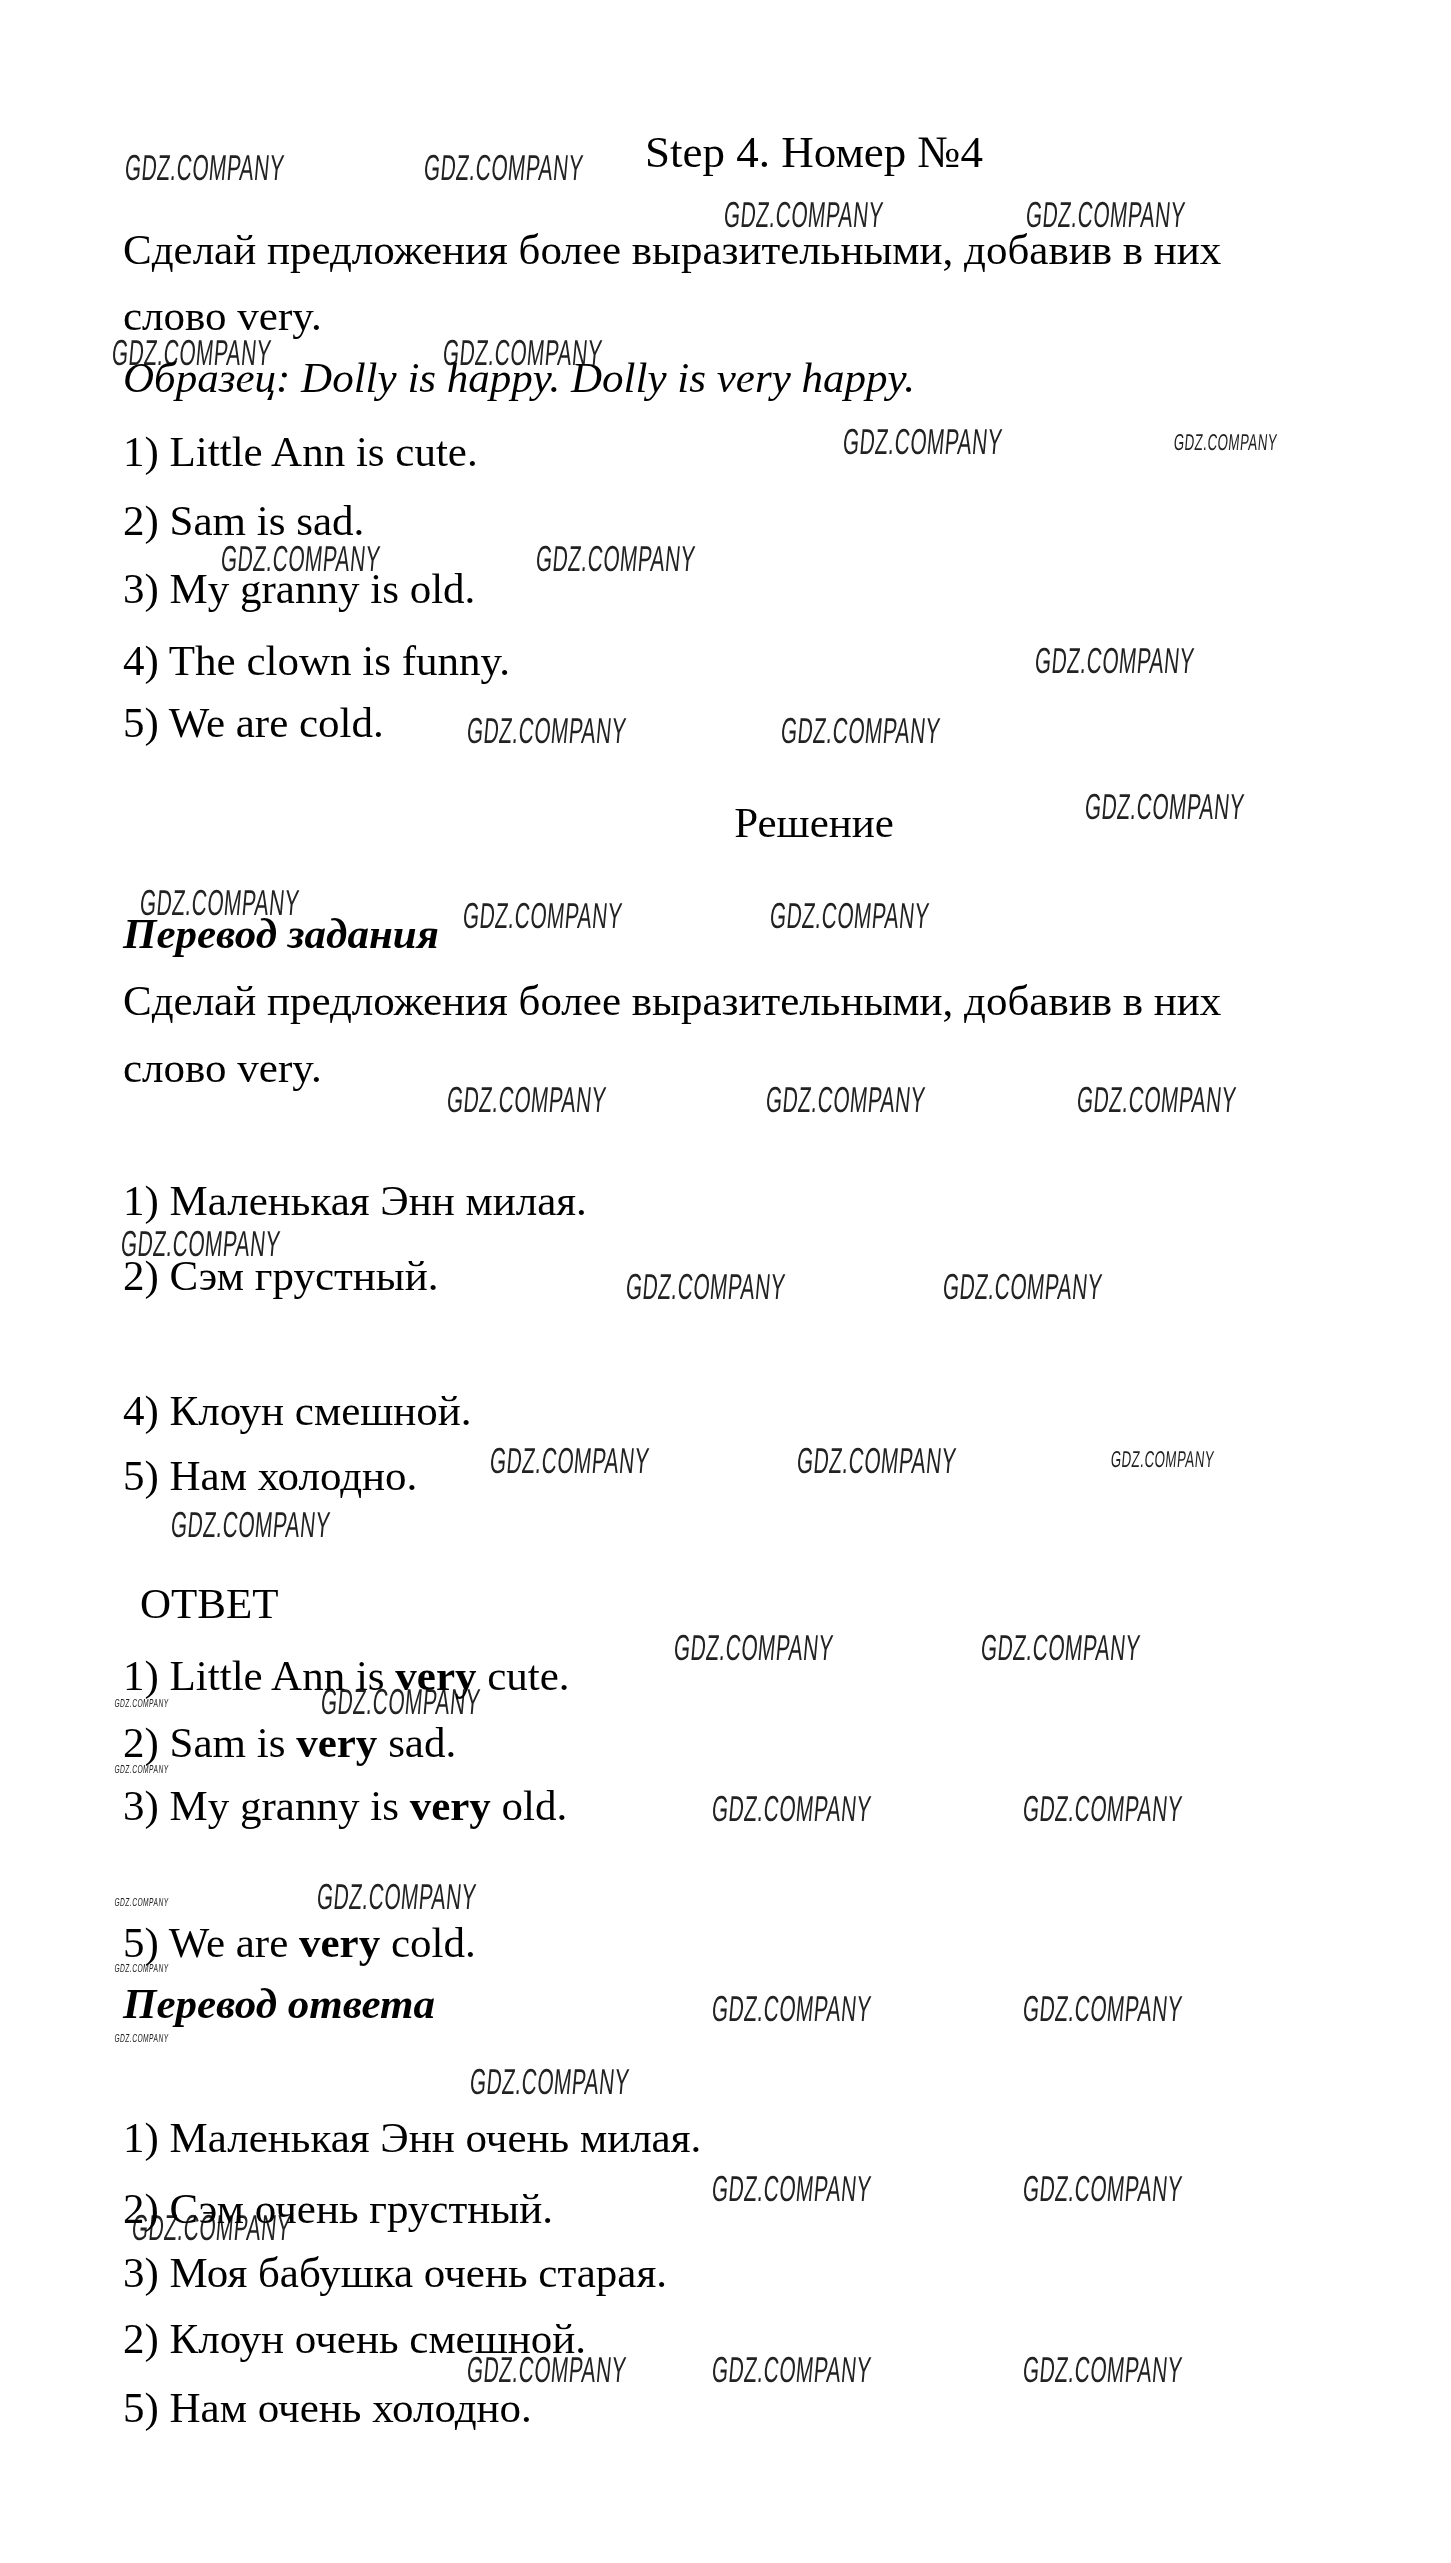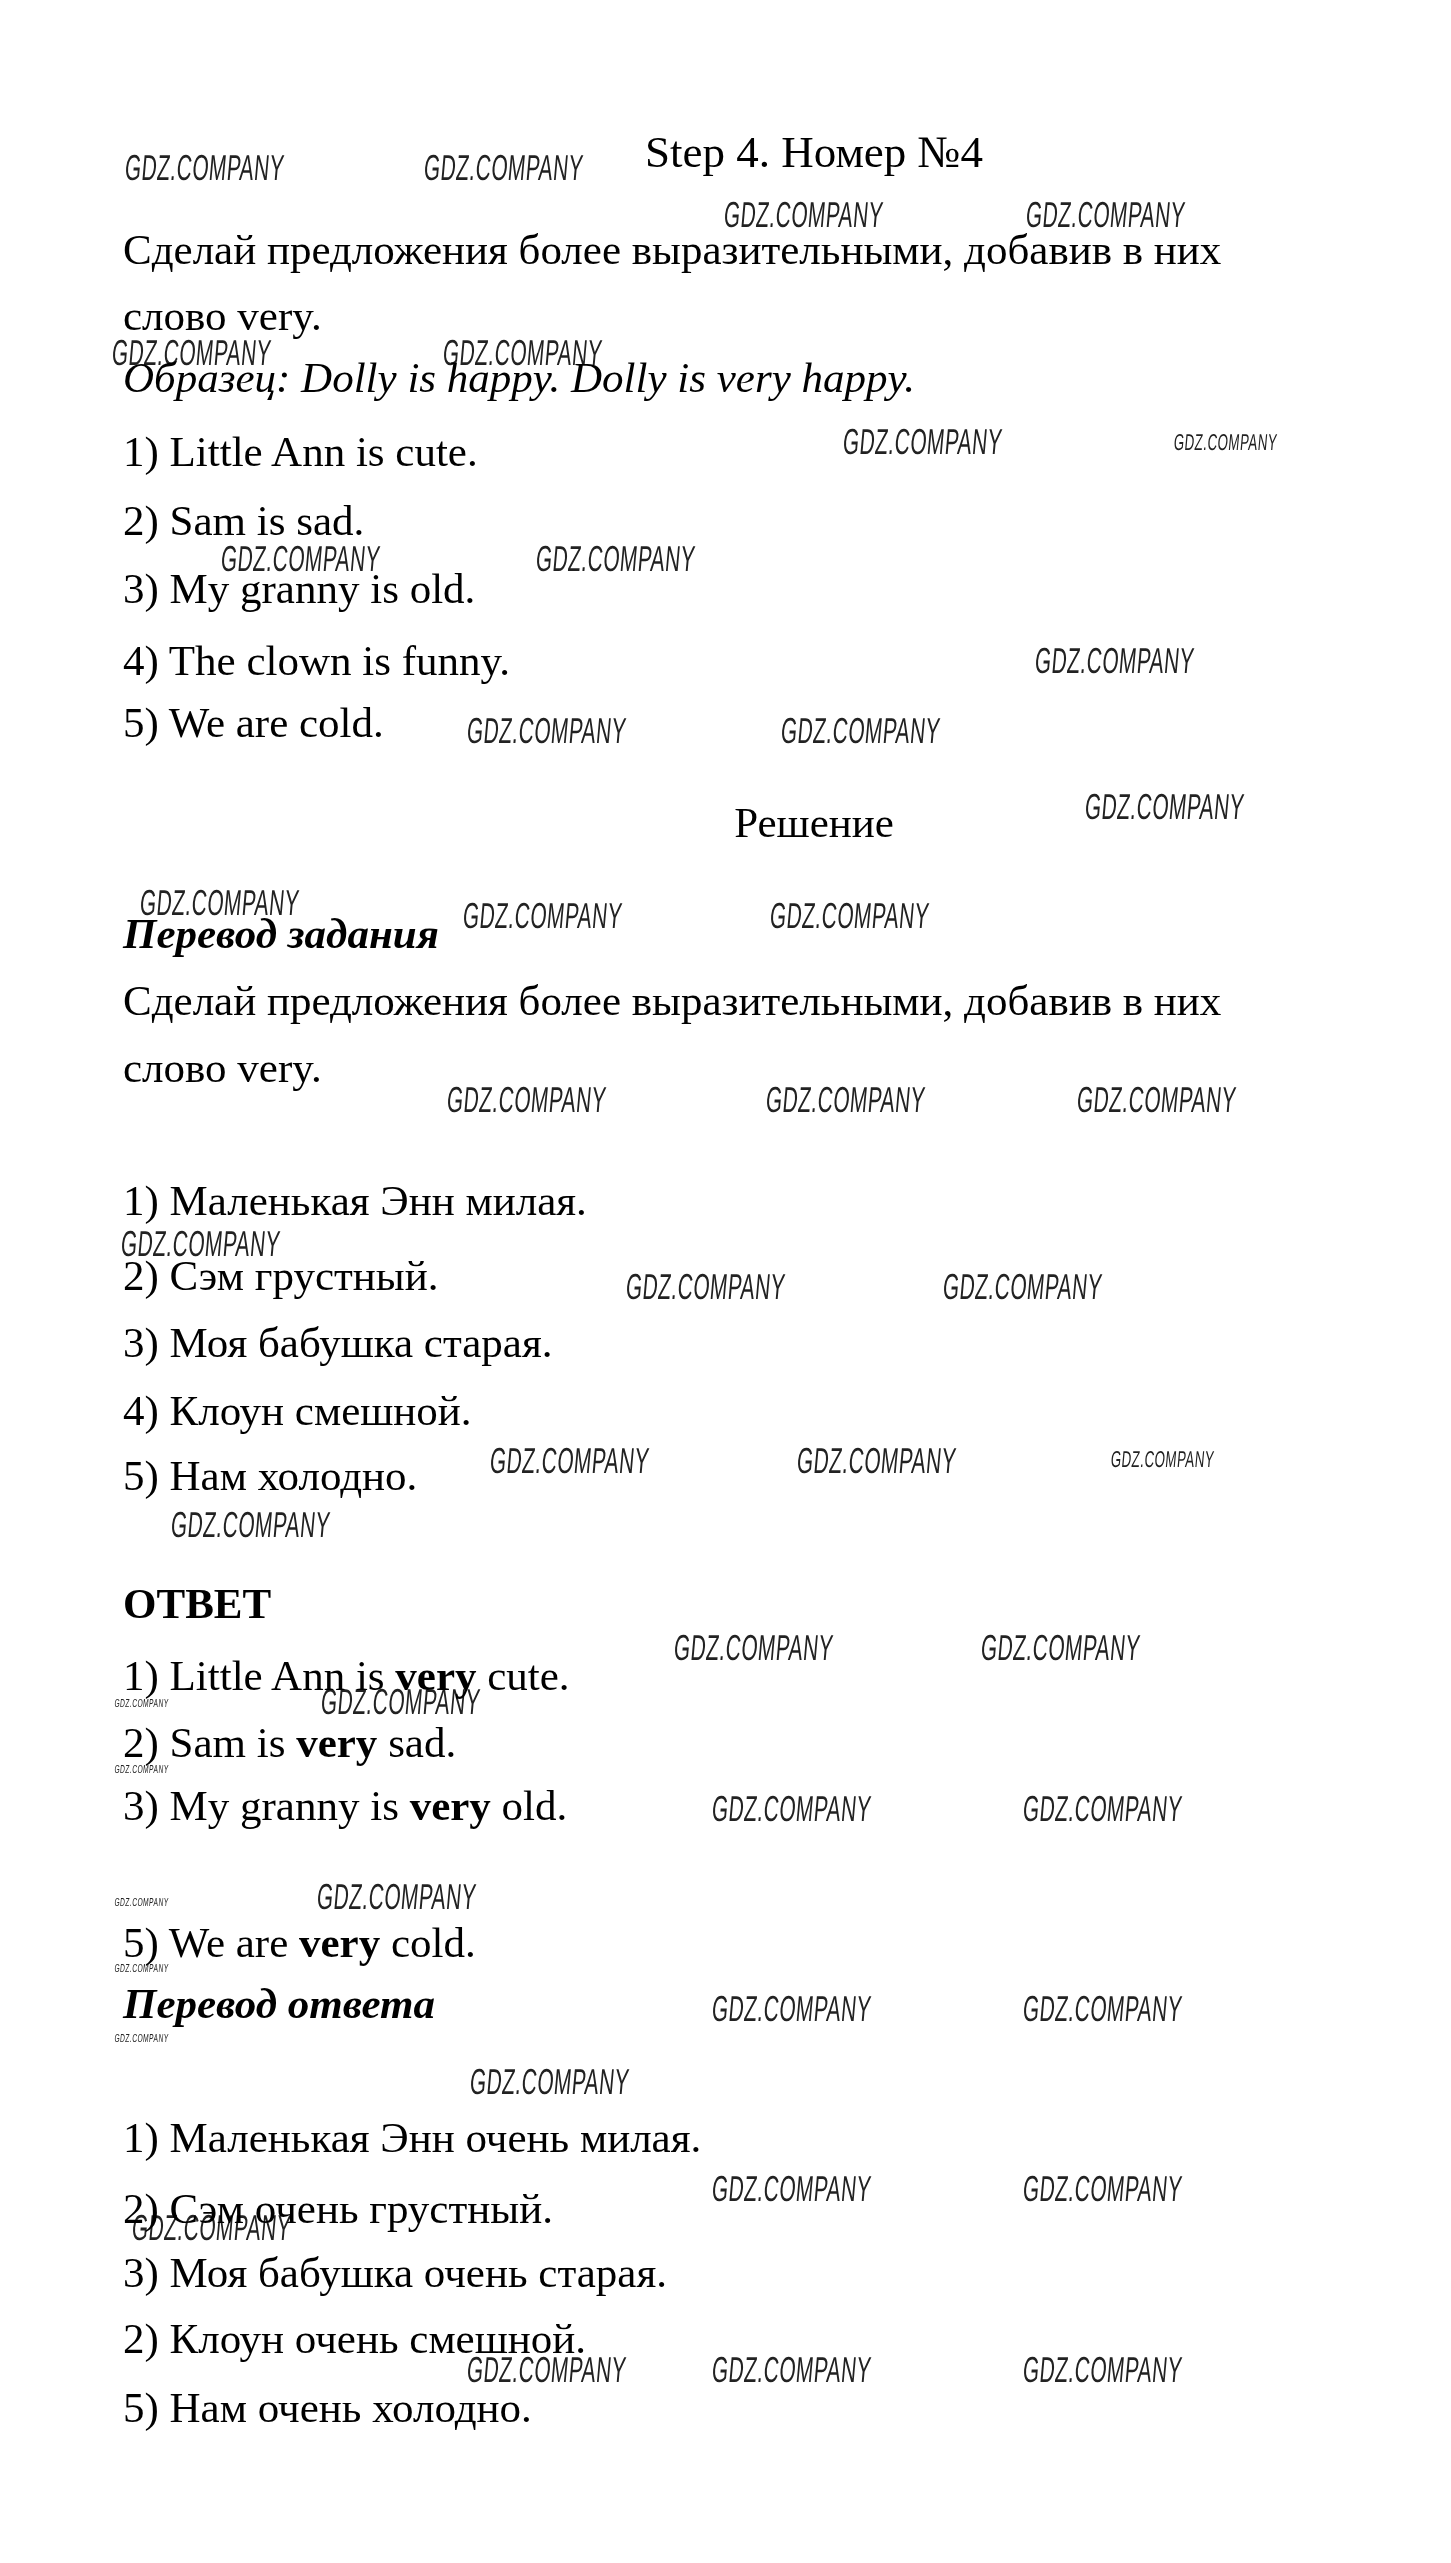--- a/index.html
+++ b/index.html
@@ -2,21 +2,21 @@
 <html style="font-size:12.3px"><head>
 <meta charset="utf-8">
 <style>
   html,body{margin:0;padding:0;background:#ffffff;}
   #page{position:relative;width:1452px;height:2563px;background:#ffffff;overflow:hidden;
         font-family:"Liberation Serif", serif;color:#000;}
   .line{position:absolute;left:123px;font-size:43px;line-height:1.2;white-space:nowrap;z-index:2;}
   .centered{left:88px;width:1452px;text-align:center;}
   .title{font-size:45px;}
   .italic{font-style:italic;}
-  .bold{font-weight:bold;}
+  .bold{font-weight:normal;margin-left:17px;}
   .bolditalic{font-weight:bold;font-style:italic;}
   .wm{position:absolute;z-index:1;font-family:"Liberation Sans", sans-serif;color:#222;
       white-space:nowrap;transform:skewX(-5deg) scaleX(0.58);transform-origin:left top;
       letter-spacing:0.8px;}
   .wm-n{font-size:36px;}
   .wm-s{font-size:23px;}
   .wm-t{font-size:11.5px;}
   b{font-weight:bold;}
 </style>
 </head>
@@ -37,21 +37,20 @@
   <div class="line" style="top:697px">5) We are cold.</div>
 
   <div class="line centered" style="top:797px">Решение</div>
 
   <div class="line bolditalic" style="top:908px">Перевод задания</div>
   <div class="line" style="top:975px">Сделай предложения более выразительными, добавив в них</div>
   <div class="line" style="top:1042px">слово very.</div>
 
   <div class="line" style="top:1175px">1) Маленькая Энн милая.</div>
   <div class="line" style="top:1250px">2) Сэм грустный.</div>
-  <div class="line" style="top:1317px">3) Моя бабушка старая.</div>
   <div class="line" style="top:1385px">4) Клоун смешной.</div>
   <div class="line" style="top:1450px">5) Нам холодно.</div>
 
   <div class="line bold" style="top:1578px">ОТВЕТ</div>
 
   <div class="line" style="top:1650px"><span>1) Little Ann is </span><b>very</b><span> cute.</span></div>
   <div class="line" style="top:1717px"><span>2) Sam is </span><b>very</b><span> sad.</span></div>
   <div class="line" style="top:1780px"><span>3) My granny is </span><b>very</b><span> old.</span></div>
   <div class="line" style="top:1917px"><span>5) We are </span><b>very</b><span> cold.</span></div>
 

